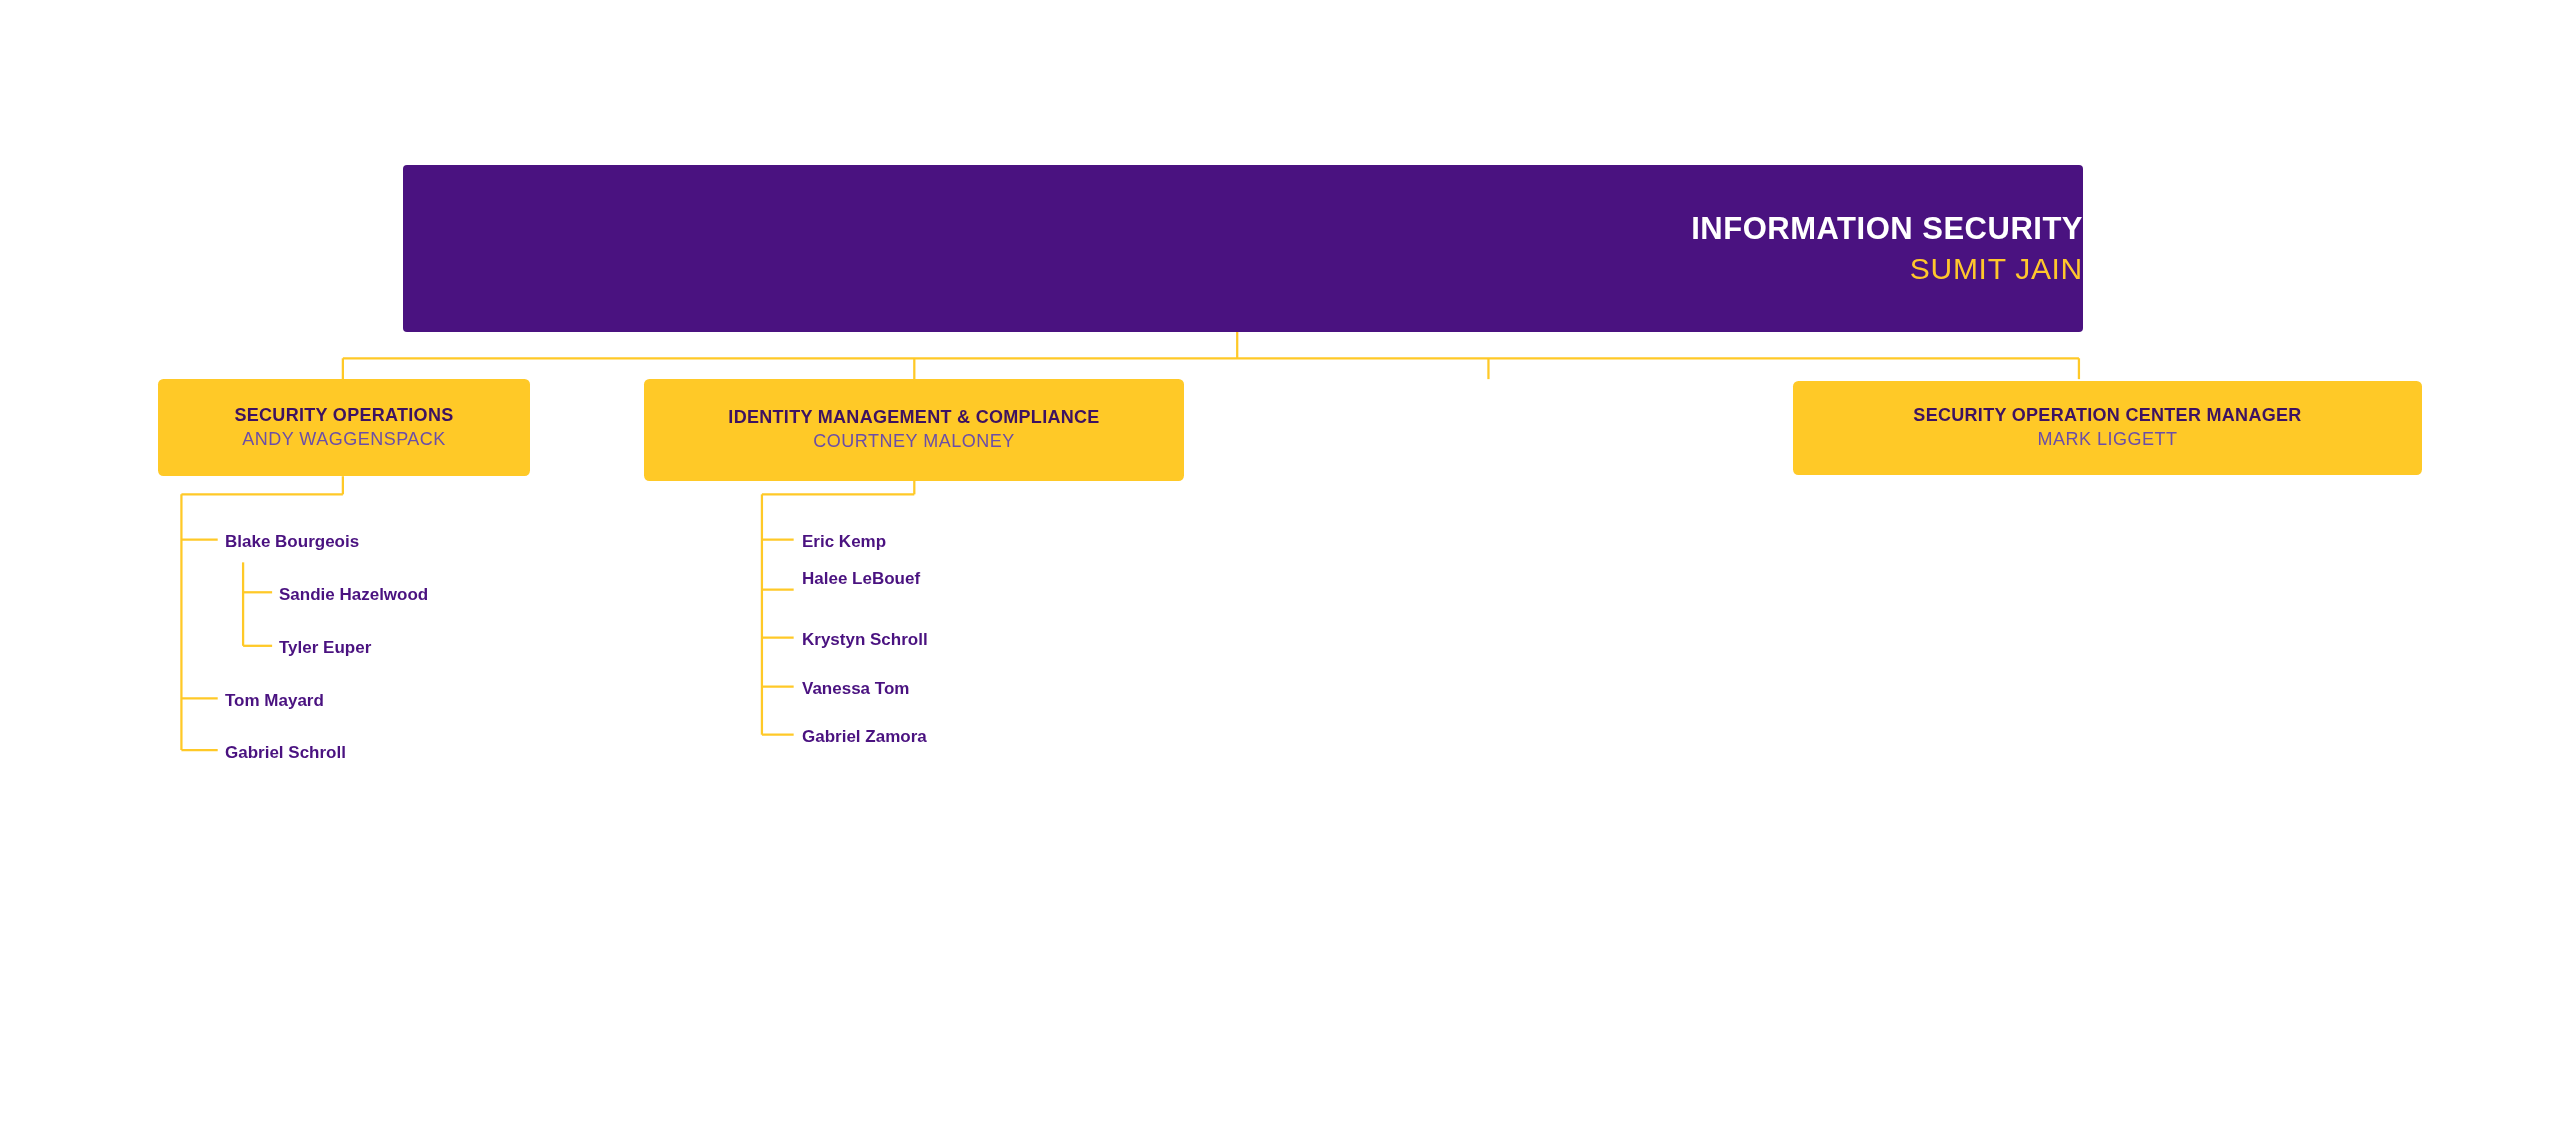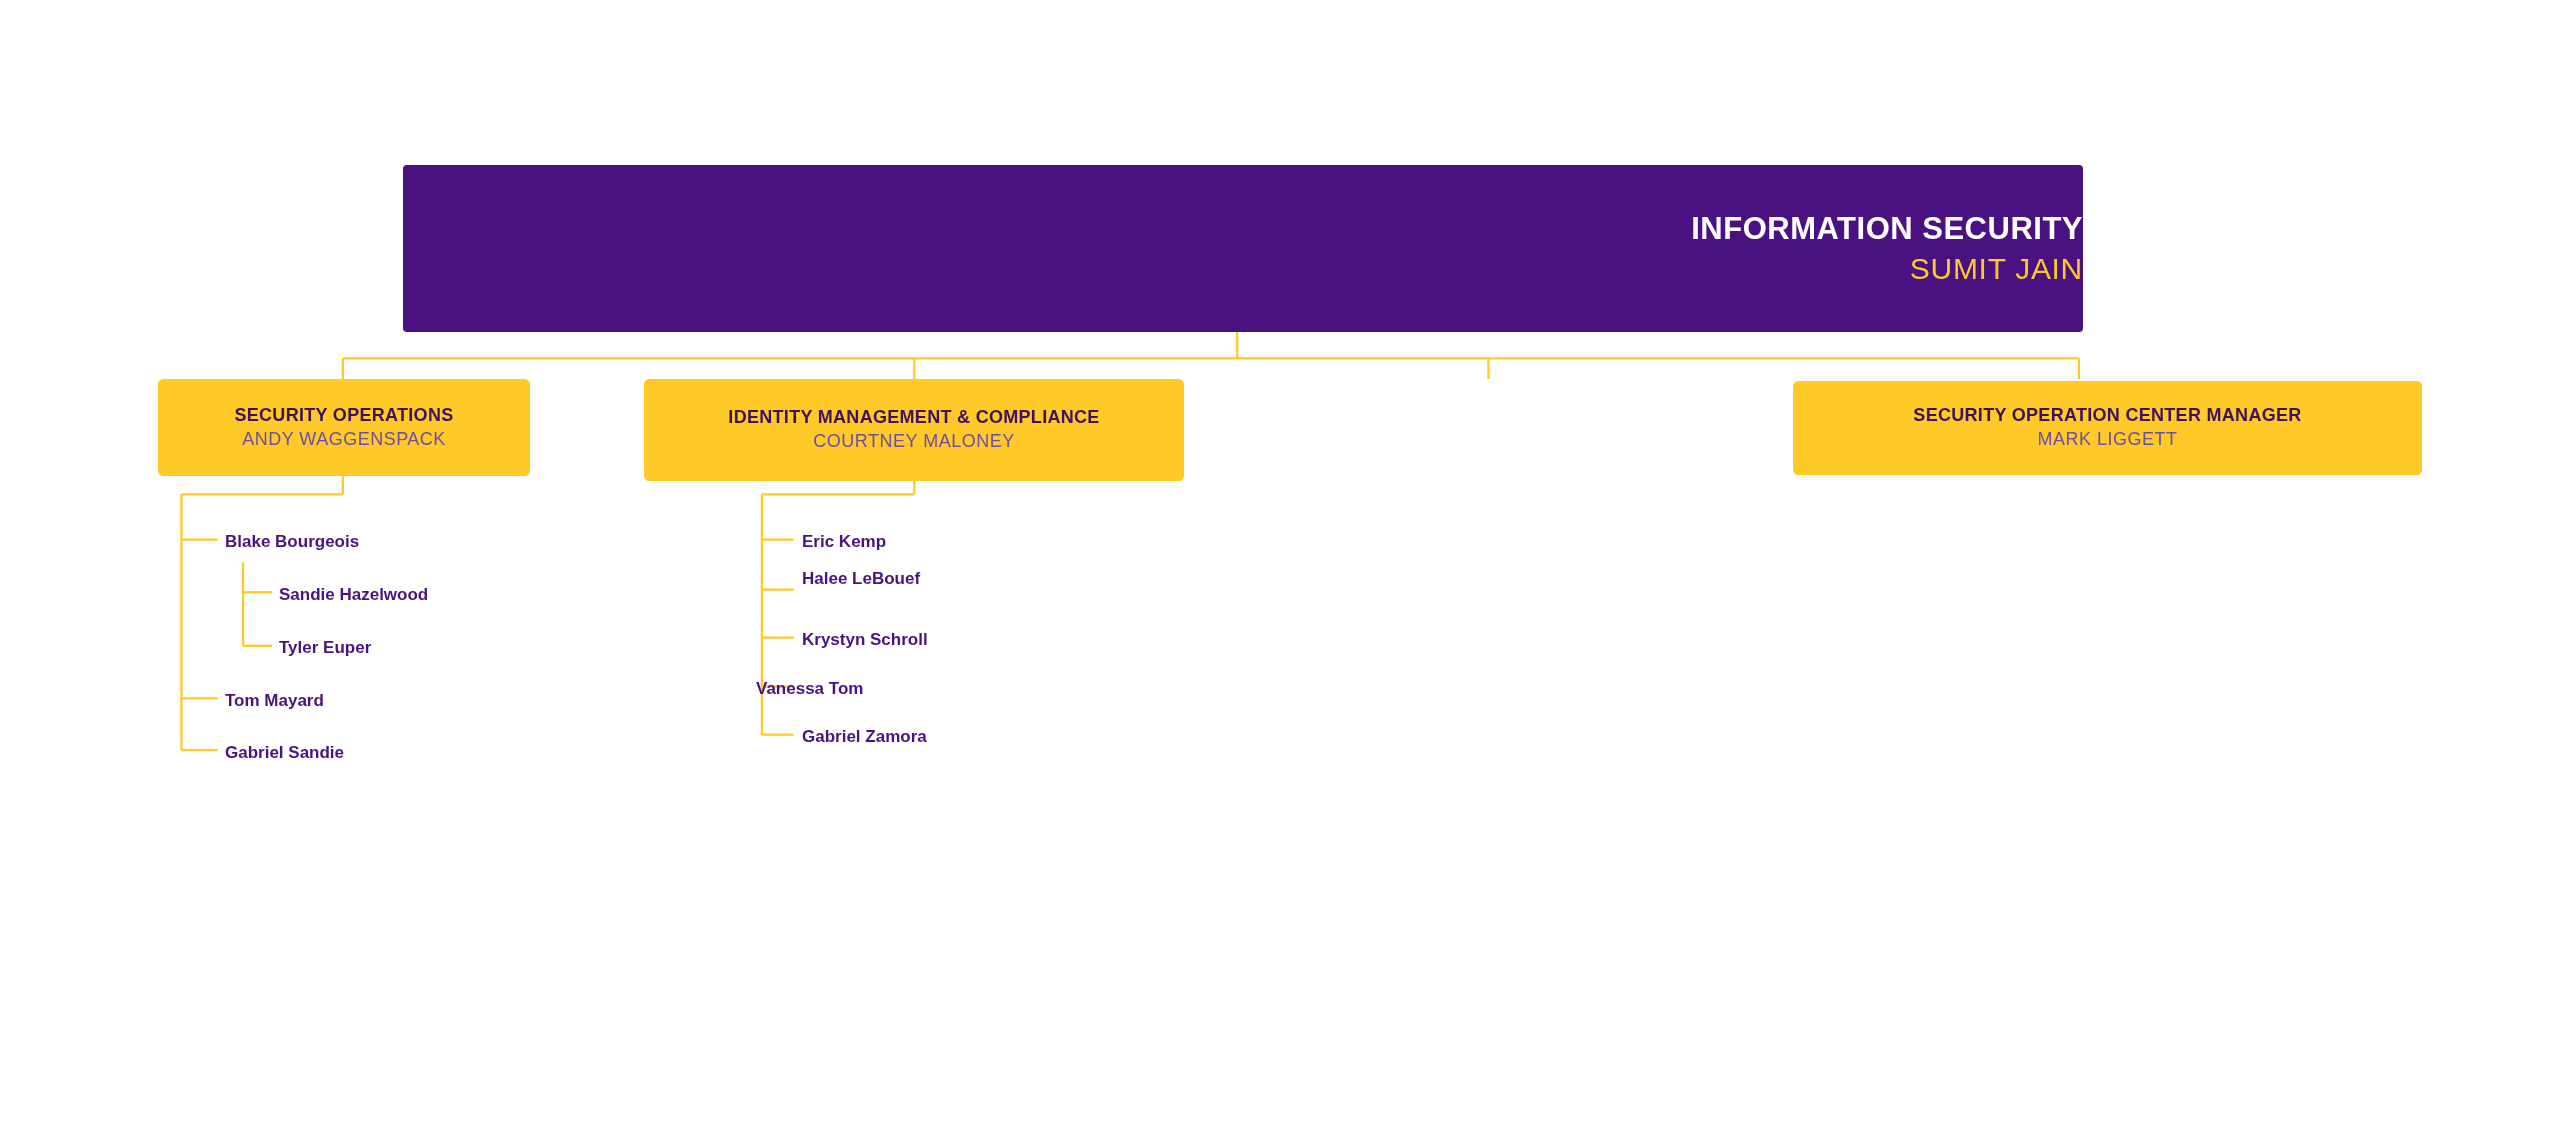--- a/index.html
+++ b/index.html
@@ -161,22 +161,22 @@
 
   <div class="l2-node" style="left:1793px; top:381px; width:629px; height:94px;">
     <div class="l2-title">SECURITY OPERATION CENTER MANAGER</div>
     <div class="l2-person">MARK LIGGETT</div>
   </div>
 
   <div class="leaf" style="left:225px; top:533px;">Blake Bourgeois</div>
   <div class="leaf" style="left:279px; top:586px;">Sandie Hazelwood</div>
   <div class="leaf" style="left:279px; top:639px;">Tyler Euper</div>
   <div class="leaf" style="left:225px; top:692px;">Tom Mayard</div>
-  <div class="leaf" style="left:225px; top:744px;">Gabriel Sandie</div>
+  <div class="leaf" style="left:225px; top:744px;">Gabriel Schroll</div>
 
   <div class="leaf" style="left:802px; top:533px;">Eric Kemp</div>
   <div class="leaf" style="left:802px; top:570px;text-align:center;">Halee LeBouef</div>
   <div class="leaf" style="left:802px; top:631px;">Krystyn Schroll</div>
-  <div class="leaf" style="left:756px; top:680px;">Vanessa Tom</div>
+  <div class="leaf" style="left:802px; top:680px;">Vanessa Tom</div>
   <div class="leaf" style="left:802px; top:728px;">Gabriel Zamora</div>
 
 </div>
 
 
 </body></html>

